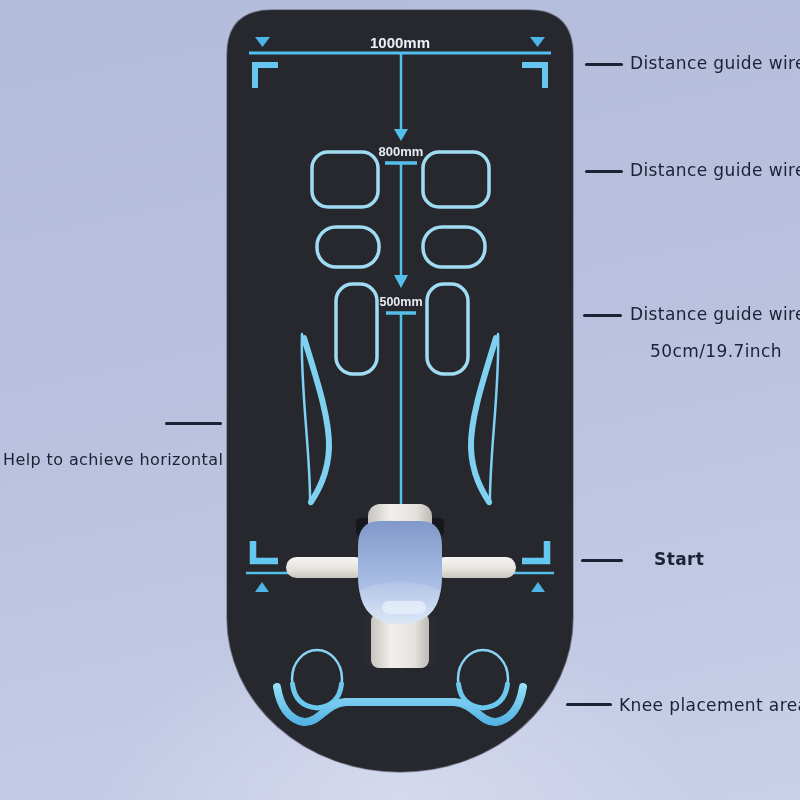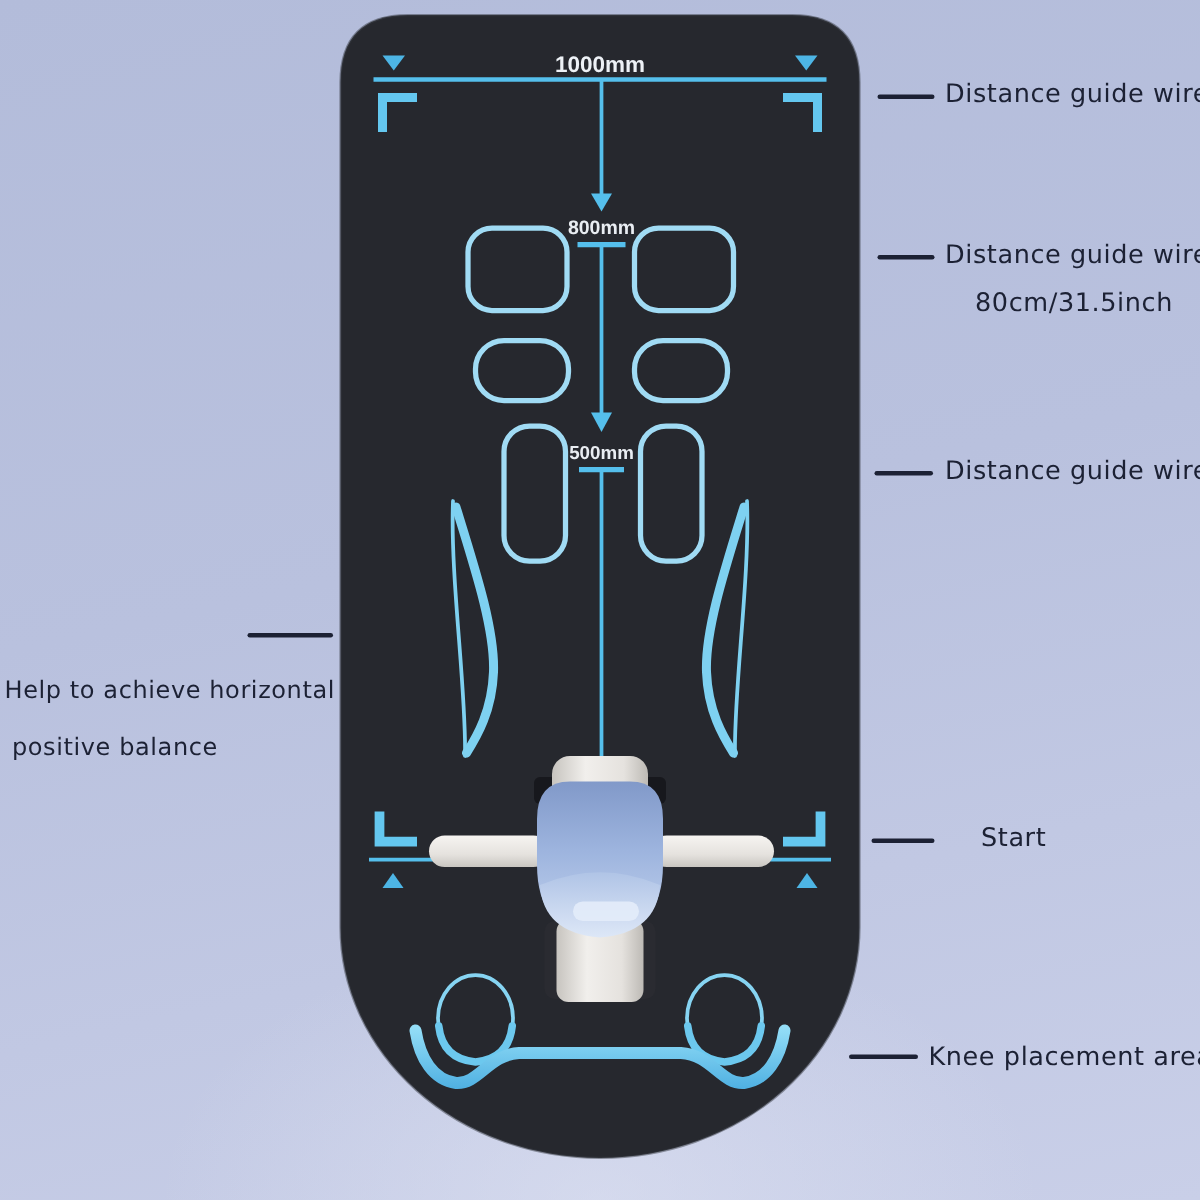--- a/index.html
+++ b/index.html
@@ -128,24 +128,23 @@
   <div class="dash" style="left:585px;top:63px;width:38px;"></div>
   <div class="dash" style="left:585px;top:170px;width:38px;"></div>
   <div class="dash" style="left:583px;top:314px;width:39px;"></div>
   <div class="dash" style="left:165px;top:422px;width:57px;"></div>
   <div class="dash" style="left:581px;top:559px;width:42px;"></div>
   <div class="dash" style="left:566px;top:703px;width:46px;"></div>
 
   <div class="ann" style="left:630px;top:53px;">Distance guide wire</div>
 
   <div class="ann" style="left:630px;top:160px;">Distance guide wire</div>
-  <div class="ann" style="left:650px;top:192px;">80cm/31.5inch</div>
 
   <div class="ann" style="left:630px;top:304px;">Distance guide wire</div>
+  <div class="ann" style="left:650px;top:341px;">50cm/19.7inch</div>
 
   <div class="ann small" style="left:3px;top:450px;text-align:center;">Help to achieve horizontal</div>
-  <div class="ann small" style="left:8px;top:488px;">positive balance</div>
 
-  <div class="ann" style="left:654px;top:549px;">Start</div>
+  <div class="ann" style="left:654px;top:549px;font-weight:bold;">Start</div>
 
   <div class="ann" style="left:619px;top:695px;">Knee placement area</div>
 
 </div>
 
 </body></html>

